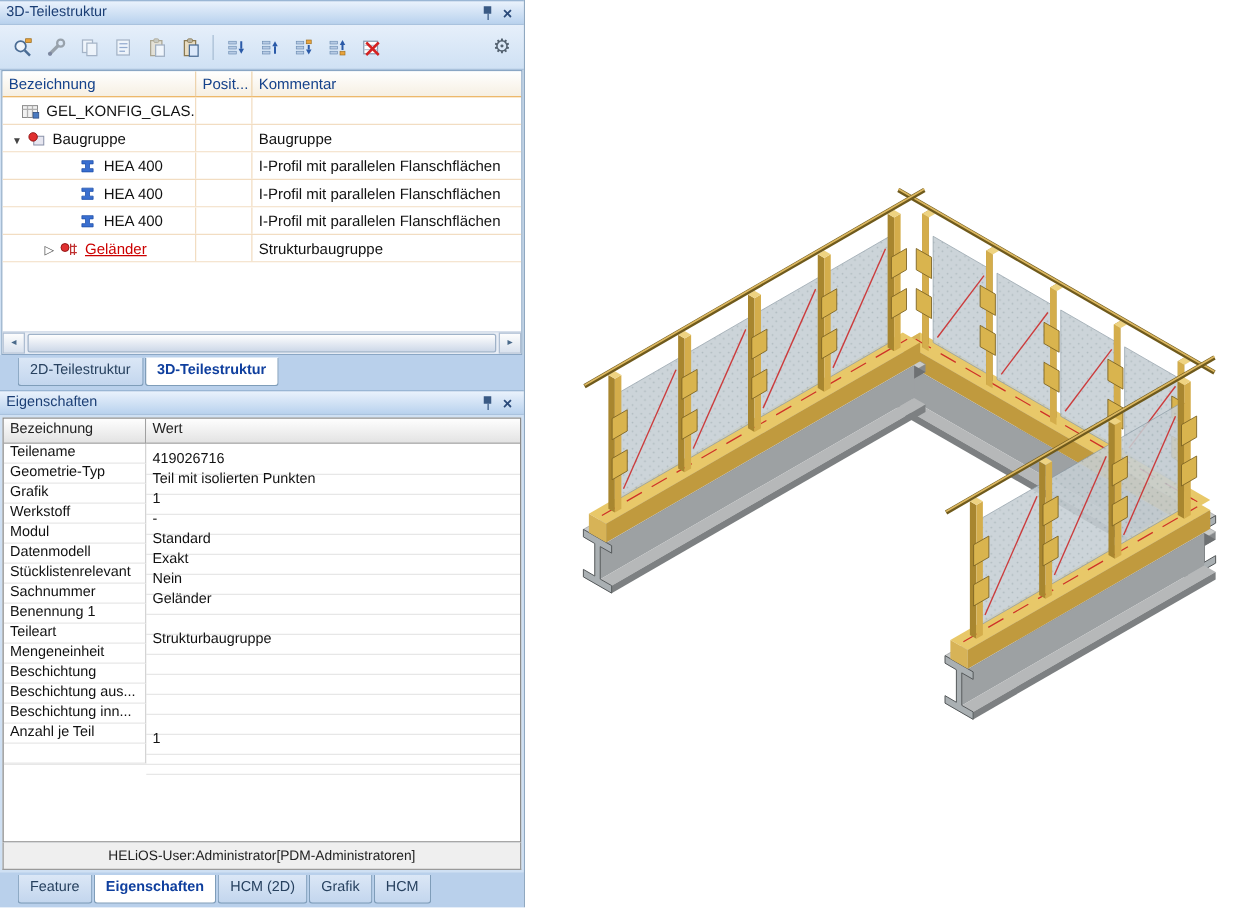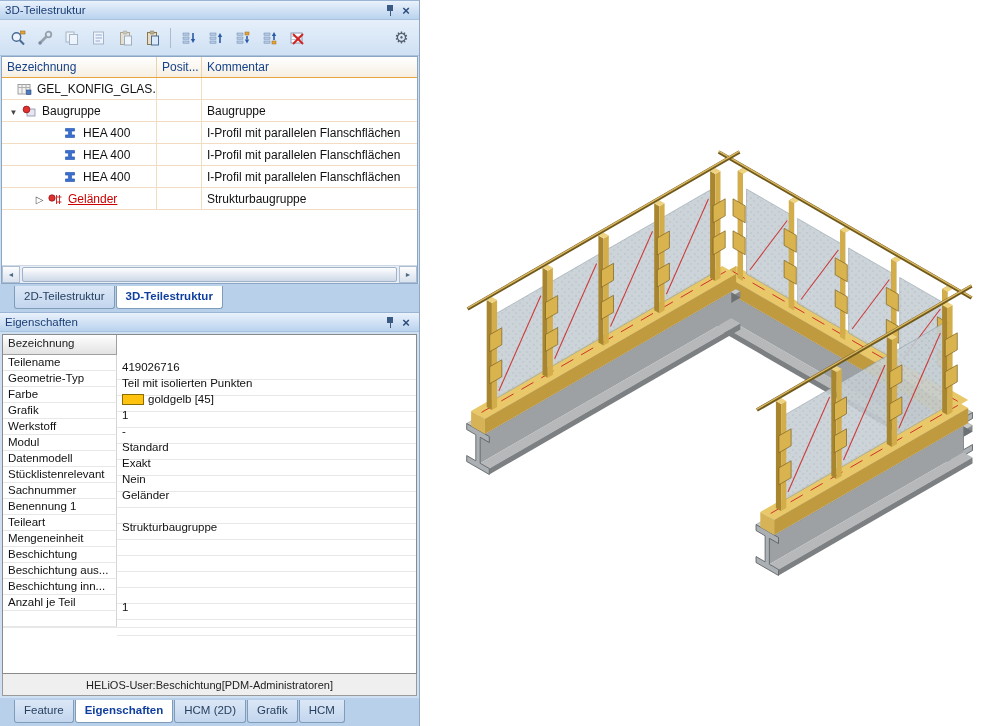--- a/index.html
+++ b/index.html
@@ -296,37 +296,31 @@
       <span class="tbicon">
           <span class="pin-glyph"></span>
         </span>
       <span class="tbicon close-glyph"></span>
     </div>
 
     <div class="props-body">
       <div class="pgrid">
         <div class="phead">
           <span class="hcell lh">Bezeichnung</span>
+          <span class="hcell vh">Wert</span>
         </div>
         <div class="prow">
             <span class="lc">Teilename</span>
             <span class="vc">419026716</span>
           </div>
         <div class="prow">
             <span class="lc">Geometrie-Typ</span>
             <span class="vc">Teil mit isolierten Punkten</span>
           </div>
         <div class="prow">
-            <span class="lc">Farbe</span>
-            <span class="vc">
-              <span class="swatch"></span>
-              <span>goldgelb [45]</span>
-            </span>
-          </div>
-        <div class="prow">
             <span class="lc">Grafik</span>
             <span class="vc">1</span>
           </div>
         <div class="prow">
             <span class="lc">Werkstoff</span>
             <span class="vc">-</span>
           </div>
         <div class="prow">
             <span class="lc">Modul</span>
             <span class="vc">Standard</span>
@@ -370,21 +364,21 @@
         <div class="prow">
             <span class="lc">Anzahl je Teil</span>
             <span class="vc">1</span>
           </div>
         <div class="prow">
             <span class="lc"></span>
             <span class="vc"></span>
           </div>
         <div class="pfill"></div>
       </div>
-      <div class="pstatus">HELiOS-User:Beschichtung[PDM-Administratoren]</div>
+      <div class="pstatus">HELiOS-User:Administrator[PDM-Administratoren]</div>
     </div>
 
     <div class="tabstrip">
       <span class="stab">Feature</span>
       <span class="stab active">Eigenschaften</span>
       <span class="stab">HCM (2D)</span>
       <span class="stab">Grafik</span>
       <span class="stab">HCM</span>
     </div>
   </div>

